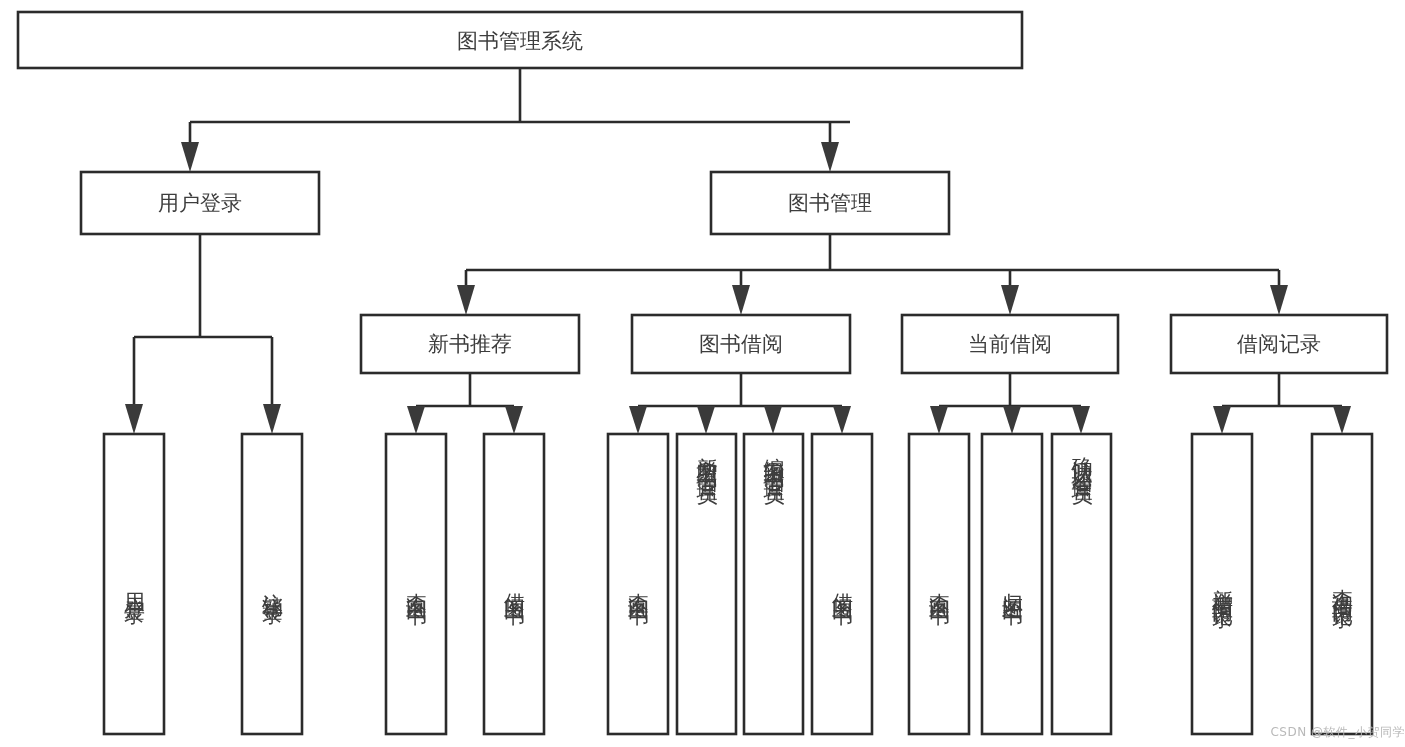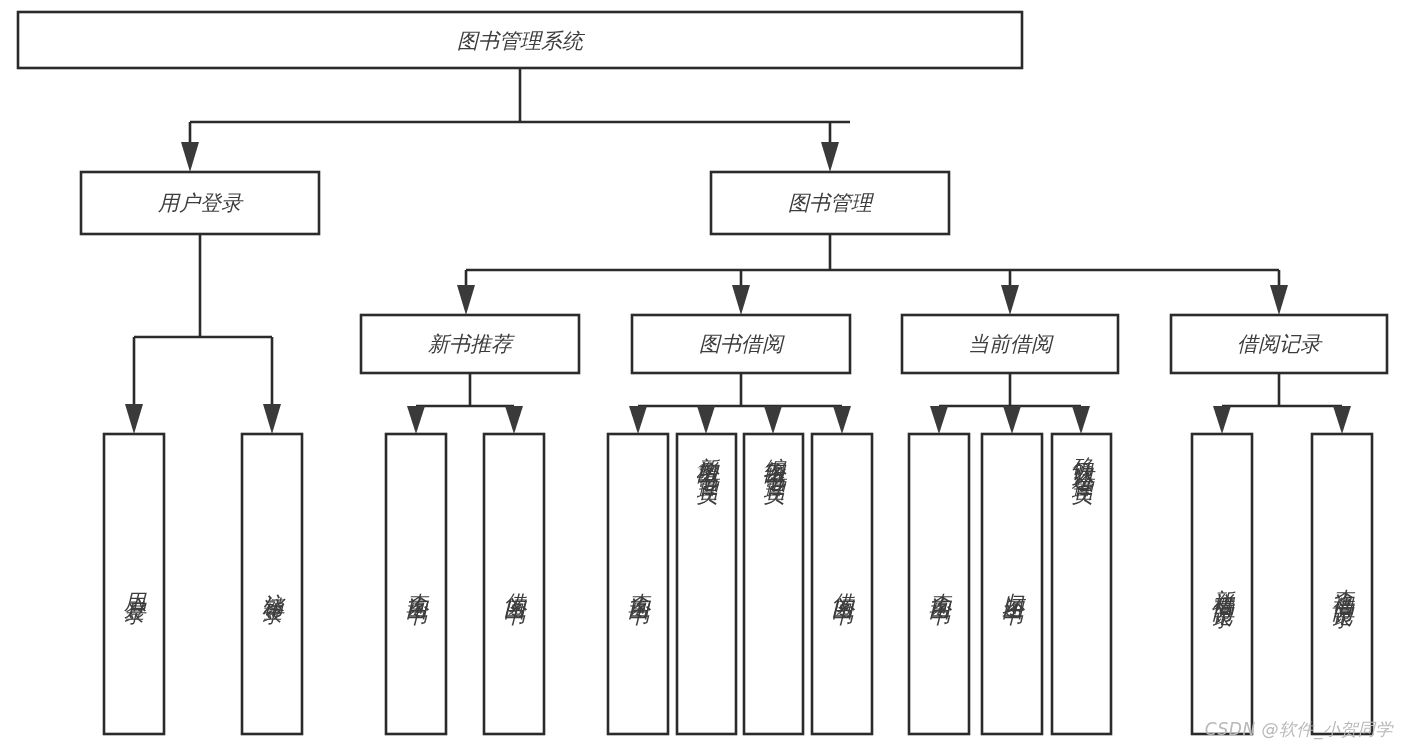--- a/index.html
+++ b/index.html
@@ -9,21 +9,20 @@
   }
   body {
     font-family: "DejaVu Sans", "Liberation Sans", sans-serif;
   }
   #diagram-root {
     position: relative;
     width: 1405px;
     height: 747px;
     background: #ffffff;
     overflow: hidden;
-    font-style: italic;
   }
   svg#flow {
     position: absolute;
     top: 0;
     left: 0;
     width: 1405px;
     height: 747px;
   }
   .box-rect {
     fill: #ffffff;
@@ -59,24 +58,24 @@
     text-orientation: upright;
     font-family: "DejaVu Sans", "Liberation Sans", sans-serif;
     font-size: 21px;
     color: #3d3d3d;
     line-height: 1;
     letter-spacing: 4px;
     white-space: nowrap;
   }
   .watermark {
     position: absolute;
-    right: 12px;
+    right: 0;
     bottom: 6px;
     font-family: "DejaVu Sans", "Liberation Sans", sans-serif;
-    font-size: 17px;
+    font-size: 12px;
     color: #b9b9b9;
     letter-spacing: 0.5px;
     white-space: nowrap;
   }
 </style>
 </head>
 <body>
 
 <div id="diagram-root">
 

